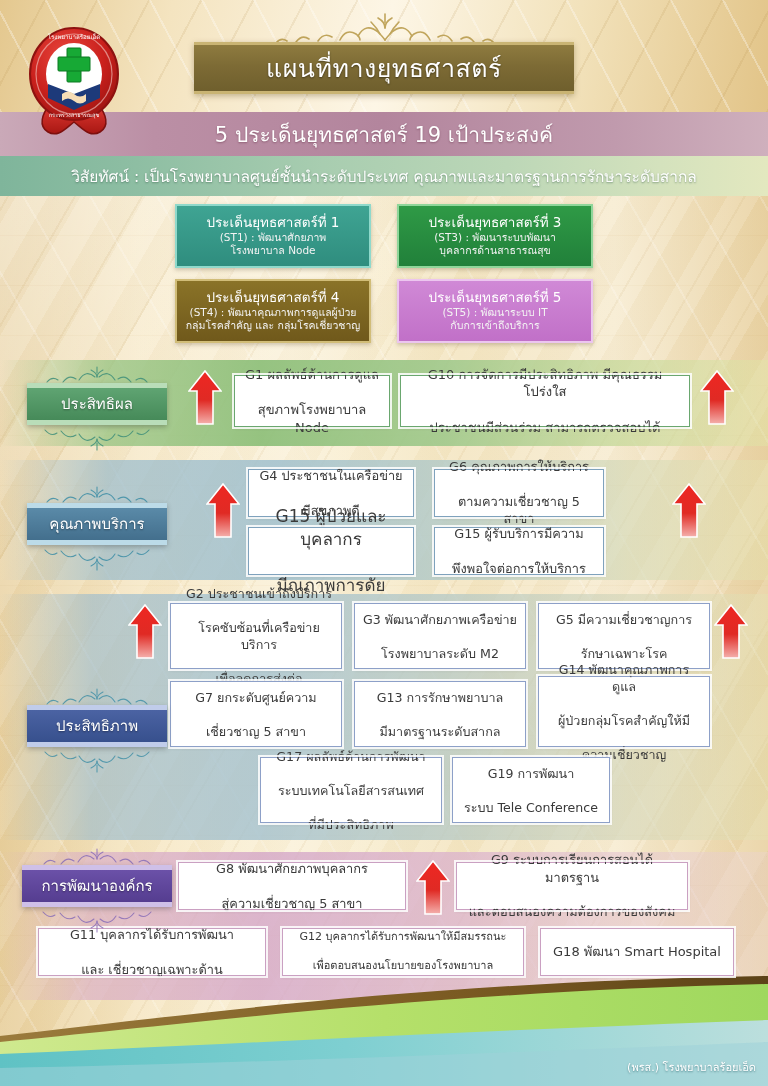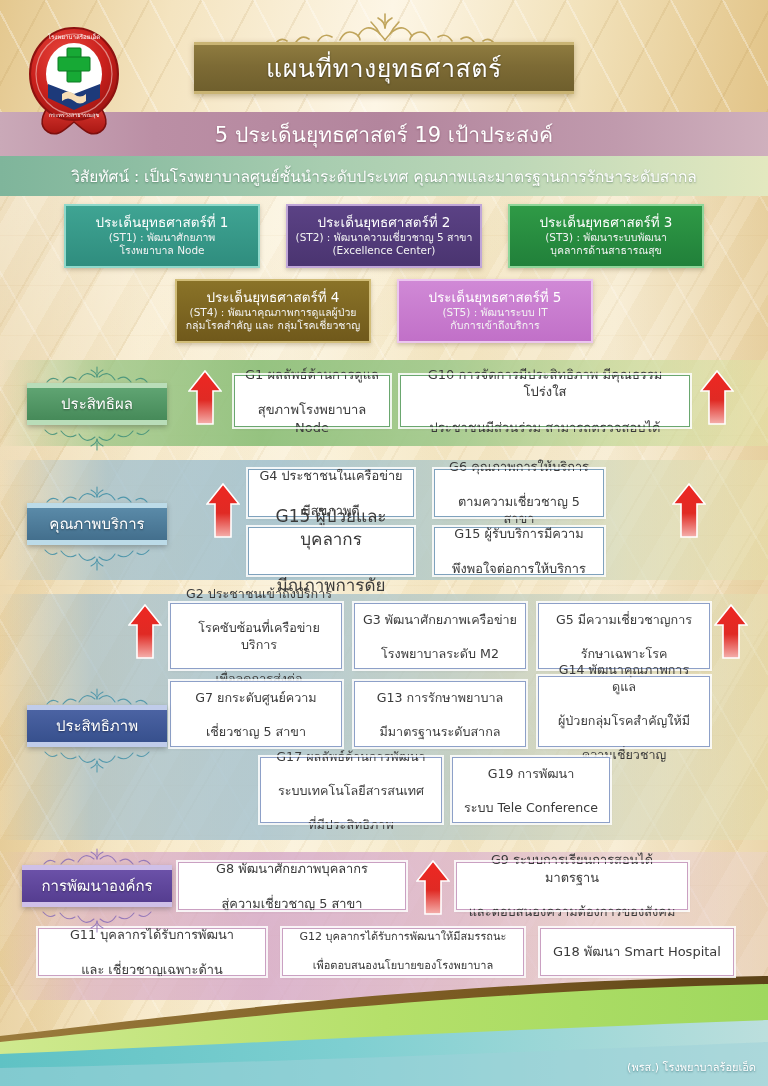--- a/index.html
+++ b/index.html
@@ -288,25 +288,20 @@
   <div class="vision-band">
     <span>วิสัยทัศน์ : เป็นโรงพยาบาลศูนย์ชั้นนำระดับประเทศ คุณภาพและมาตรฐานการรักษาระดับสากล</span>
   </div>
 
   <div class="strategies">
     <div class="strat-row">
       <div class="strat-box sb1">
         <div class="t1">ประเด็นยุทธศาสตร์ที่ 1</div>
         <div class="t2">(ST1) : พัฒนาศักยภาพ</div>
         <div class="t2">โรงพยาบาล Node</div>
-      </div>
-      <div class="strat-box sb2">
-        <div class="t1">ประเด็นยุทธศาสตร์ที่ 2</div>
-        <div class="t2">(ST2) : พัฒนาความเชี่ยวชาญ 5 สาขา</div>
-        <div class="t2">(Excellence Center)</div>
       </div>
       <div class="strat-box sb3">
         <div class="t1">ประเด็นยุทธศาสตร์ที่ 3</div>
         <div class="t2">(ST3) : พัฒนาระบบพัฒนา</div>
         <div class="t2">บุคลากรด้านสาธารณสุข</div>
       </div>
     </div>
     <div class="strat-row">
       <div class="strat-box sb4">
         <div class="t1">ประเด็นยุทธศาสตร์ที่ 4</div>

